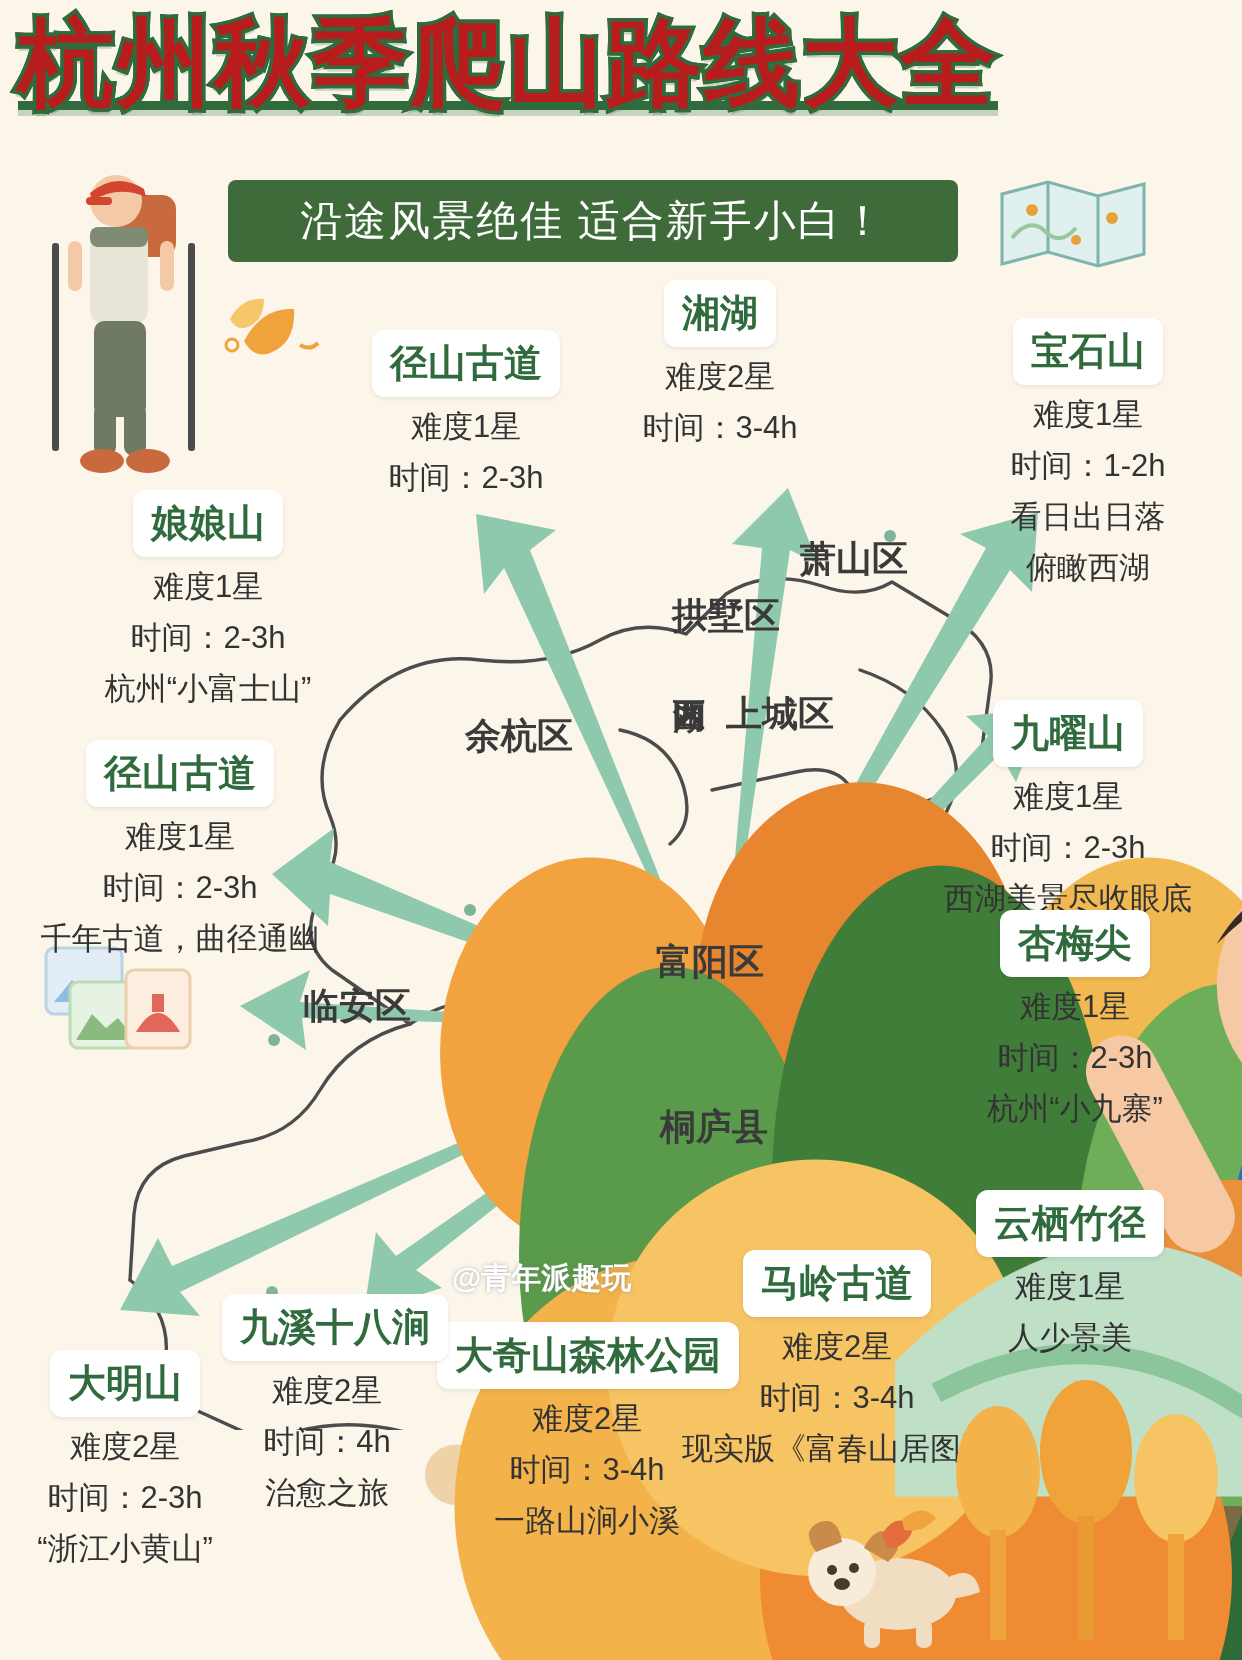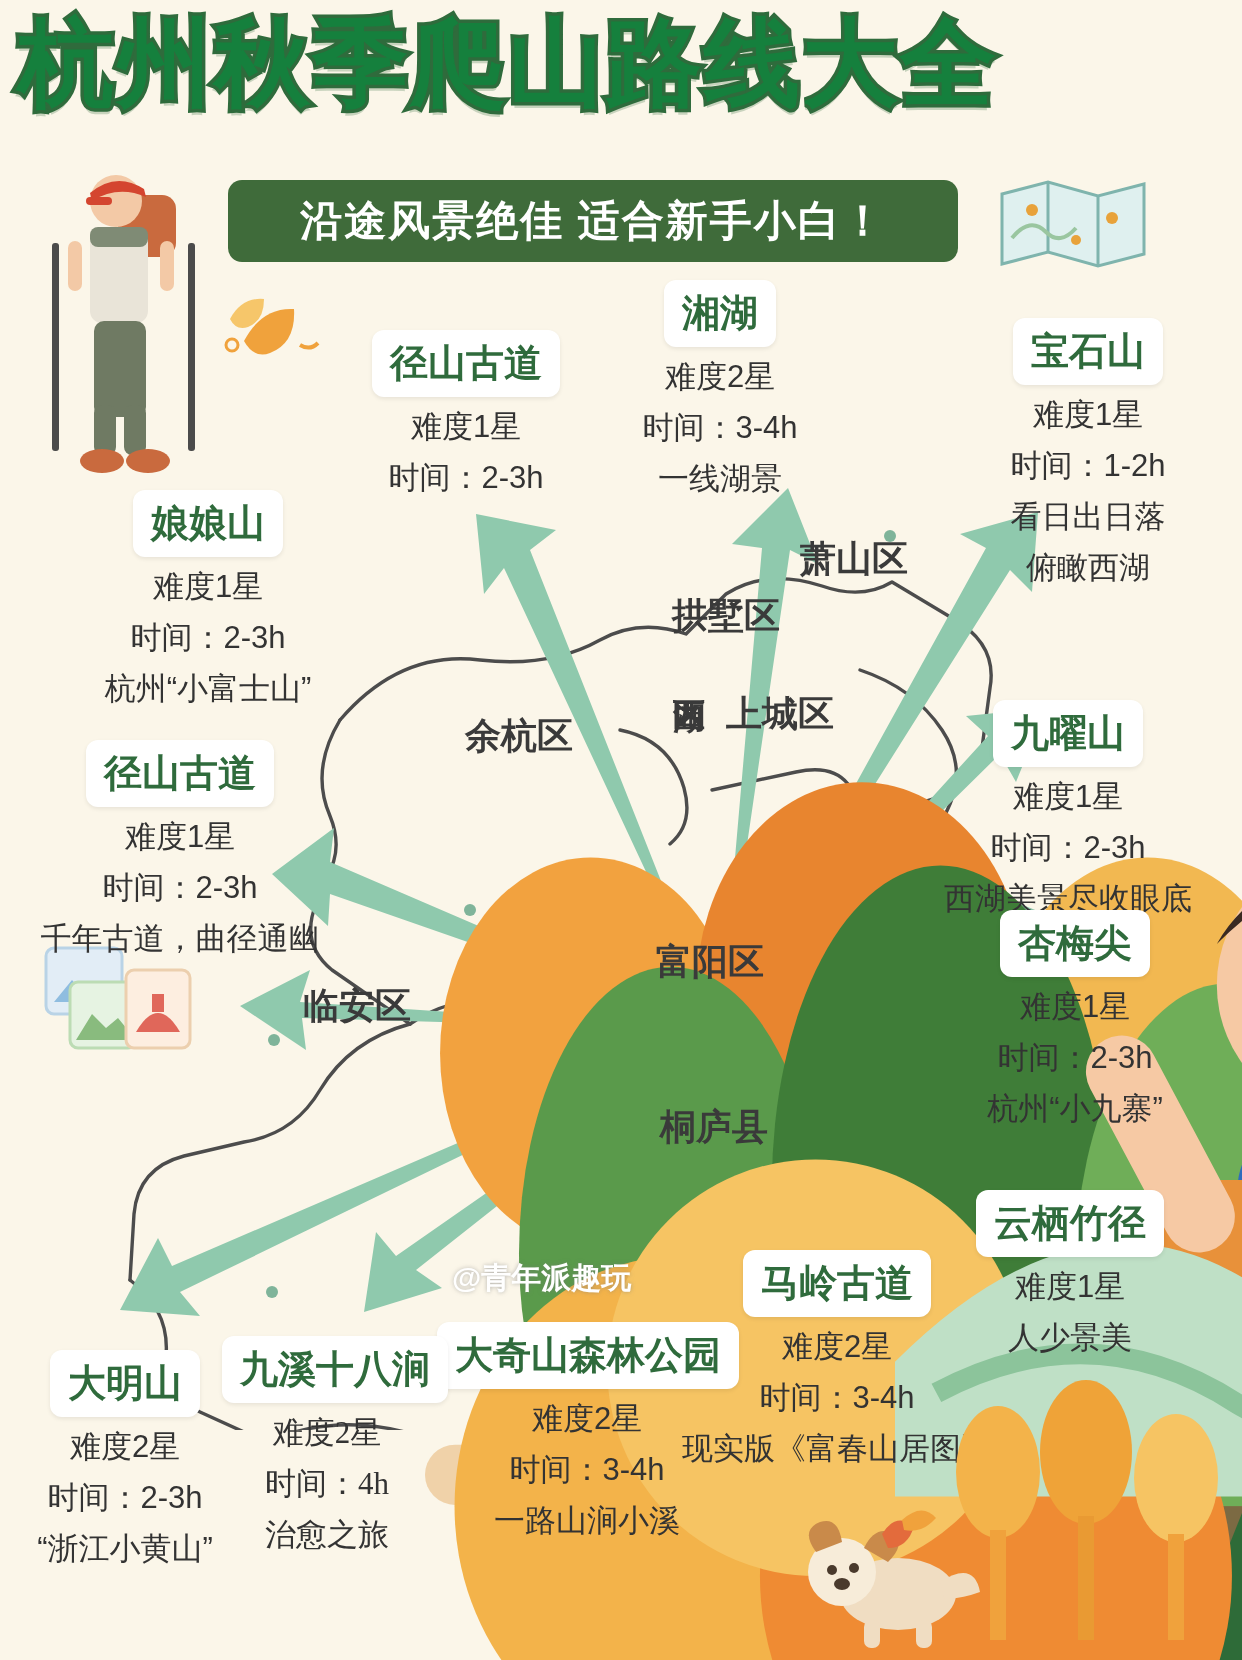--- a/index.html
+++ b/index.html
@@ -8,34 +8,35 @@
     background:#fbf6e9;
     font-family:"Liberation Sans","DejaVu Sans",sans-serif;
     position:relative;overflow:hidden;
   }
   .page{position:absolute;inset:0;}
 
   
   .title{
     position:absolute;left:18px;top:8px;width:1200px;
     font-size:96px;font-weight:bold;letter-spacing:2px;
-    color:#15803d;
+    color:#b91c1c;
     -webkit-text-stroke:7px #2f6b3c;
     paint-order:stroke fill;
     text-shadow:0 6px 0 rgba(47,107,60,.25);
     line-height:1.15;
     white-space:nowrap;
+    text-decoration:underline;
   }
 
   
   .subtitle{
     position:absolute;left:228px;top:180px;width:730px;height:82px;
-    background:#3f6b3a;border-radius:14px;
+    background:#3f6b3a;border-radius:8px;
     display:flex;align-items:center;justify-content:center;
-    color:#ffffff;font-size:42px;font-weight:bold;letter-spacing:2px;
+    color:#ffffff;font-size:42px;font-weight:normal;letter-spacing:2px;
   }
 
   
   .mapwrap{position:absolute;left:0;top:250px;width:1242px;height:1180px;}
   .mapwrap svg{width:100%;height:100%;display:block;}
 
   
   .region{
     position:absolute;color:#3a3a3a;font-size:36px;font-weight:bold;
     white-space:nowrap;
@@ -282,21 +283,20 @@
   <div class="card" style="left:336px;top:330px;width:260px;">
     <div class="name">径山古道</div>
     <div class="line">难度1星</div>
     <div class="line">时间：2-3h</div>
   </div>
 
   <div class="card" style="left:600px;top:280px;width:240px;">
     <div class="name">湘湖</div>
     <div class="line">难度2星</div>
     <div class="line">时间：3-4h</div>
-    <div class="line">一线湖景</div>
   </div>
 
   <div class="card" style="left:960px;top:318px;width:256px;">
     <div class="name">宝石山</div>
     <div class="line">难度1星</div>
     <div class="line">时间：1-2h</div>
     <div class="line">看日出日落</div>
     <div class="line">俯瞰西湖</div>
   </div>
 
@@ -341,21 +341,21 @@
     <div class="line">现实版《富春山居图》</div>
   </div>
 
   <div class="card" style="left:437px;top:1322px;width:300px;">
     <div class="name">大奇山森林公园</div>
     <div class="line">难度2星</div>
     <div class="line">时间：3-4h</div>
     <div class="line">一路山涧小溪</div>
   </div>
 
-  <div class="card" style="left:222px;top:1336px;width:210px;font-family:Liberation Serif, serif;">
+  <div class="card" style="left:222px;top:1294px;width:210px;">
     <div class="name">九溪十八涧</div>
     <div class="line">难度2星</div>
     <div class="line">时间：4h</div>
     <div class="line">治愈之旅</div>
   </div>
 
   <div class="card" style="left:16px;top:1326px;width:218px;margin-top:24px;">
     <div class="name">大明山</div>
     <div class="line">难度2星</div>
     <div class="line">时间：2-3h</div>

